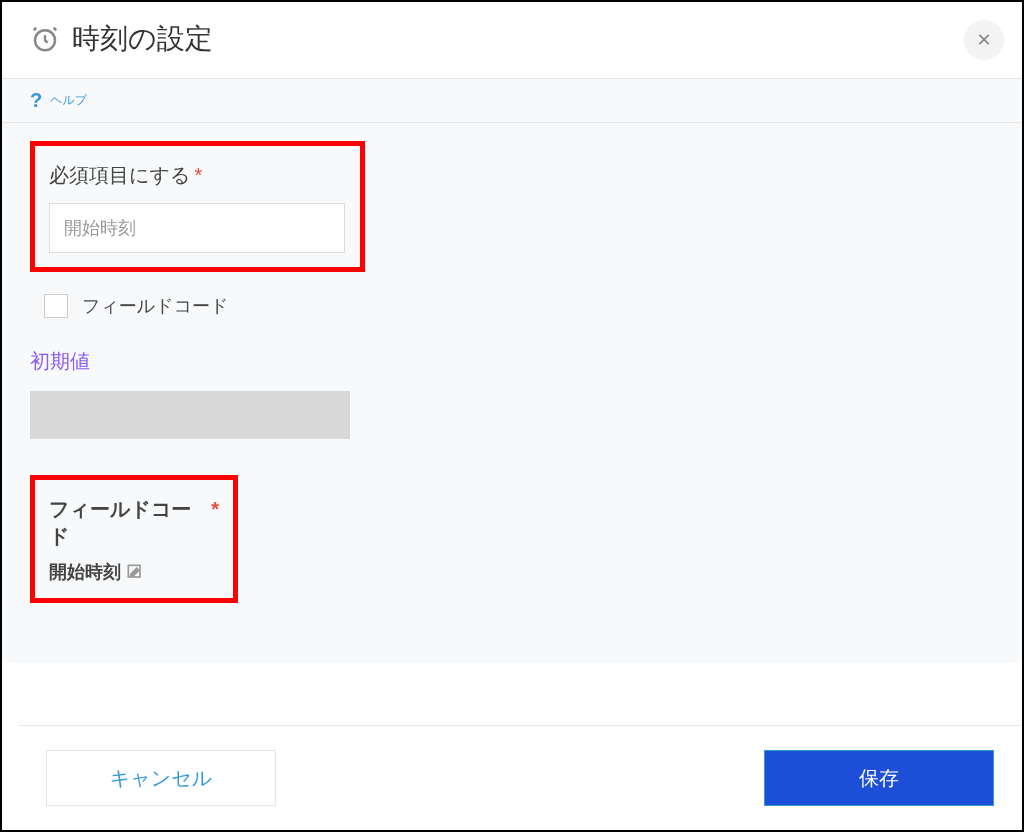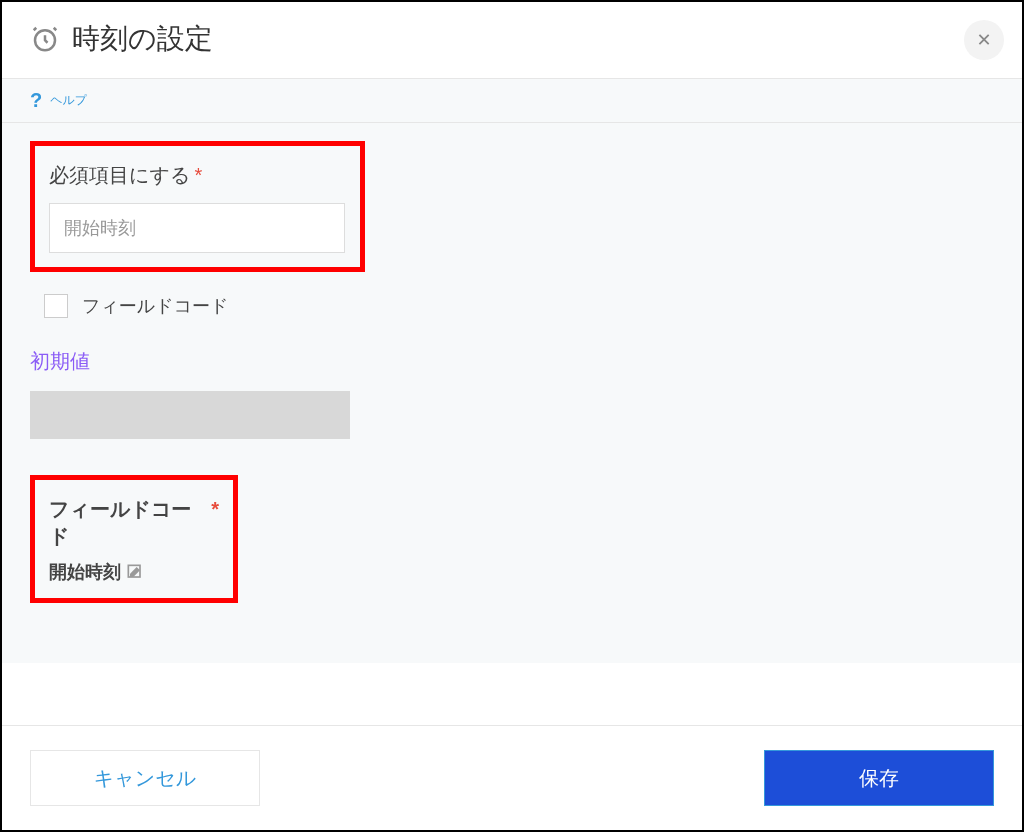--- a/index.html
+++ b/index.html
@@ -136,21 +136,21 @@
     .edit-icon {
       width: 20px;
       height: 20px;
       margin-left: 4px;
       color: #999;
       cursor: pointer;
     }
     .footer {
       position: absolute;
       bottom: 0;
-      left: 0;
+      left: 16px;
       right: 0;
       border-top: 1px solid #e6e6e6;
       padding: 24px 28px;
       display: flex;
       justify-content: space-between;
       background: #fff;
     }
     .btn {
       height: 56px;
       min-width: 230px;

